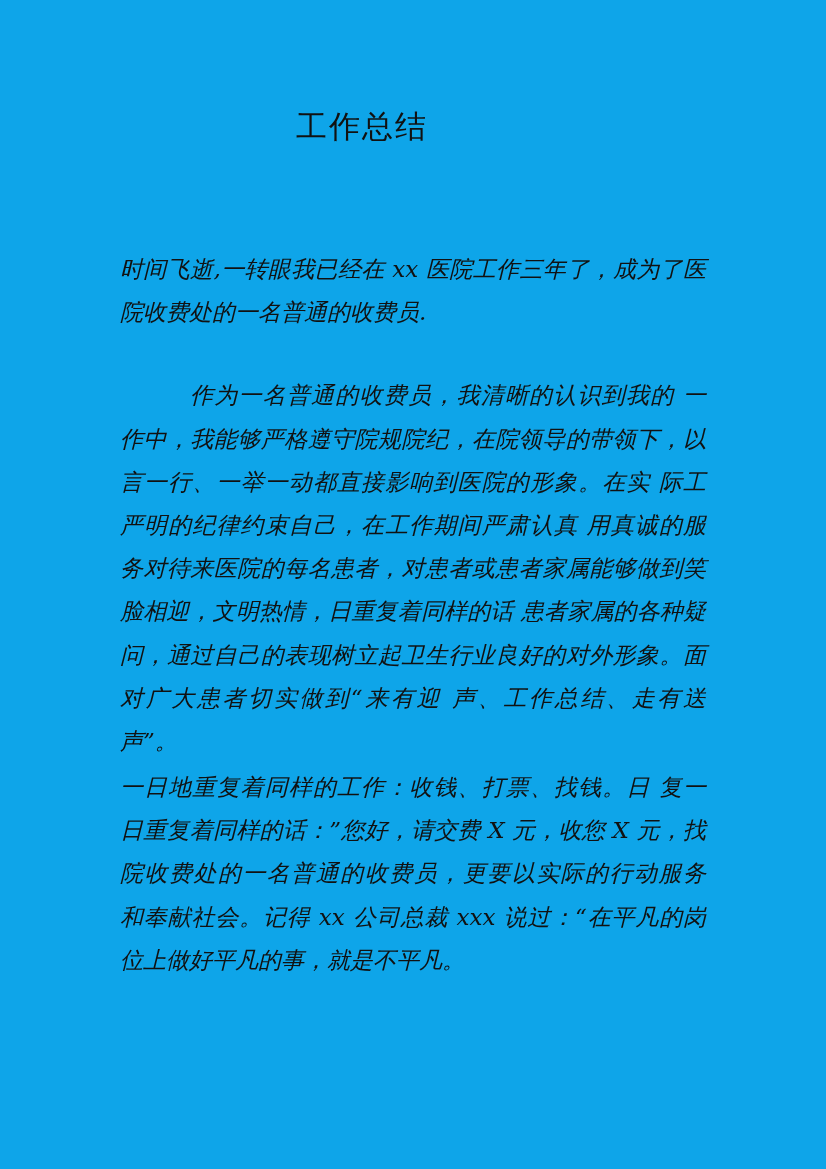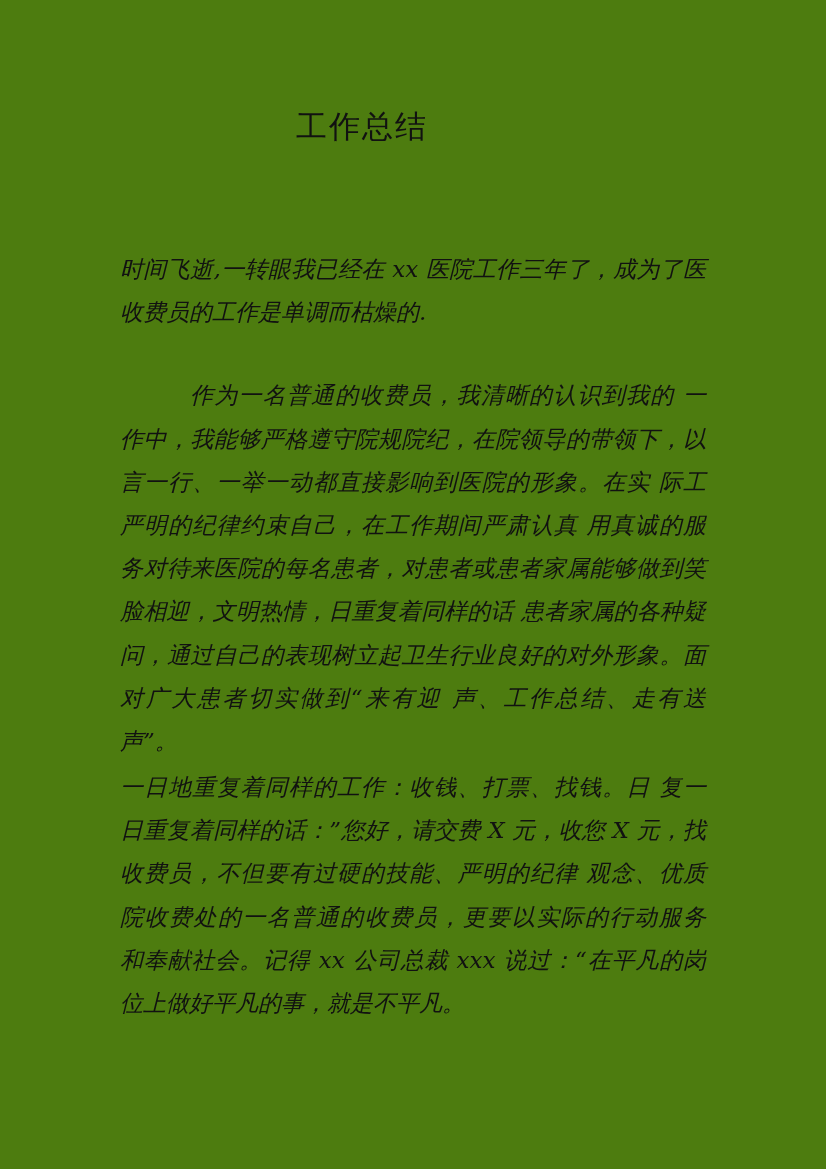--- a/index.html
+++ b/index.html
@@ -13,21 +13,21 @@
       position: relative;
       overflow: hidden;
       font-family: "DejaVu Serif", "Liberation Serif", serif;
       color: #111111;
     }
     .page {
       position: absolute;
       left: 0; top: 0;
       width: 826px;
       height: 1169px;
-      background: #4d7c0f;
+      background: #0ea5e9;
     }
     .title {
       position: absolute;
       left: 296px;
       top: 106px;
       font-size: 31px;
       letter-spacing: 2px;
       white-space: nowrap;
       line-height: 40px;
     }
@@ -64,39 +64,38 @@
 </head>
 <body>
 
 <div class="page">
   <div class="title">工作总结</div>
 
   <div class="body-text">
 
     <div>
       <span class="line">时间飞逝,一转眼我已经在 xx 医院工作三年了，成为了医</span>
-      <span class="line last">收费员的工作是单调而枯燥的.</span>
+      <span class="line last">院收费处的一名普通的收费员.</span>
     </div>
     <div class="para-gap"></div>
 
     <div>
       <span class="line indent">作为一名普通的收费员，我清晰的认识到我的 一</span>
       <span class="line">作中，我能够严格遵守院规院纪，在院领导的带领下，以</span>
       <span class="line">言一行、一举一动都直接影响到医院的形象。在实 际工</span>
       <span class="line">严明的纪律约束自己，在工作期间严肃认真 用真诚的服</span>
       <span class="line">务对待来医院的每名患者，对患者或患者家属能够做到笑</span>
       <span class="line">脸相迎，文明热情，日重复着同样的话 患者家属的各种疑</span>
       <span class="line">问，通过自己的表现树立起卫生行业良好的对外形象。面</span>
       <span class="line">对广大患者切实做到“来有迎 声、工作总结、走有送</span>
       <span class="line last">声”。</span>
     </div>
     <div class="para-gap"></div>
 
     <div>
       <span class="line">一日地重复着同样的工作：收钱、打票、找钱。日 复一</span>
       <span class="line">日重复着同样的话：”您好，请交费 X 元，收您 X 元，找</span>
-      <span class="line">收费员，不但要有过硬的技能、严明的纪律 观念、优质</span>
       <span class="line">院收费处的一名普通的收费员，更要以实际的行动服务</span>
       <span class="line">和奉献社会。记得 xx 公司总裁 xxx 说过：“在平凡的岗</span>
       <span class="line last">位上做好平凡的事，就是不平凡。</span>
     </div>
   </div>
 </div>
 
 </body></html>

